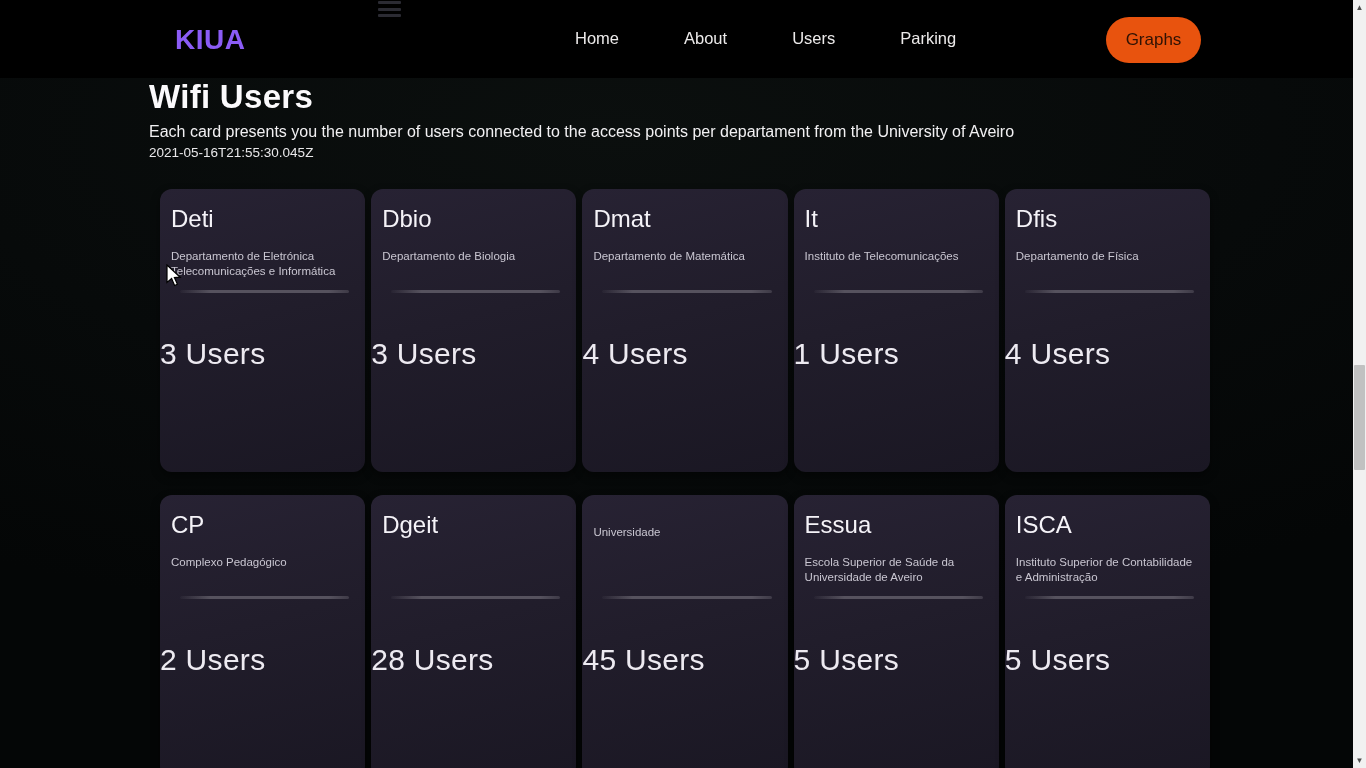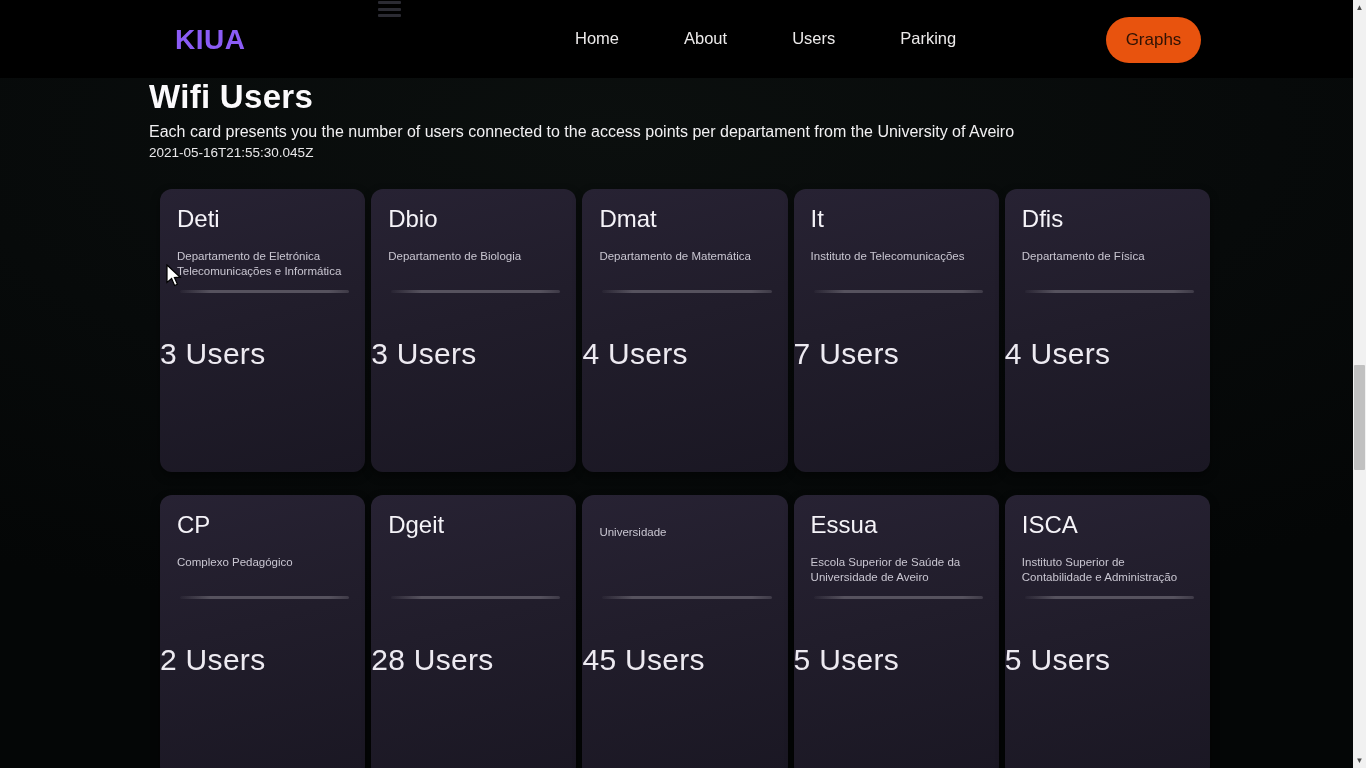--- a/index.html
+++ b/index.html
@@ -69,21 +69,21 @@
     width: 1050px;
     display: grid;
     grid-template-columns: repeat(5, 1fr);
     gap: 23px 6px;
   }
   .card {
     position: relative;
     height: 283px;
     border-radius: 12px;
     background: linear-gradient(165deg, #272233 0%, #211d2b 45%, #1a1723 100%);
-    padding: 15px 12px 0 17px;
+    padding: 15px 12px 0 11px;
     box-shadow: 0 4px 10px rgba(0,0,0,0.45);
   }
   .card-title {
     font-size: 24px; font-weight: 400; color: #f5f3f8; line-height: 1.25;
   }
   .card-desc {
     margin-top: 15px;
     font-size: 11.5px; color: #c9c6d1; line-height: 1.3;
     padding-right: 2px;
   }
@@ -163,21 +163,21 @@
         <div class="card-title">Dmat</div>
         <div class="card-desc">Departamento de Matemática</div>
         <div class="card-divider"></div>
         <div class="card-users">4 Users</div>
       </div>
 
       <div class="card">
         <div class="card-title">It</div>
         <div class="card-desc">Instituto de Telecomunicações</div>
         <div class="card-divider"></div>
-        <div class="card-users">7 Users</div>
+        <div class="card-users">1 Users</div>
       </div>
 
       <div class="card">
         <div class="card-title">Dfis</div>
         <div class="card-desc">Departamento de Física</div>
         <div class="card-divider"></div>
         <div class="card-users">4 Users</div>
       </div>
 
       <div class="card">

